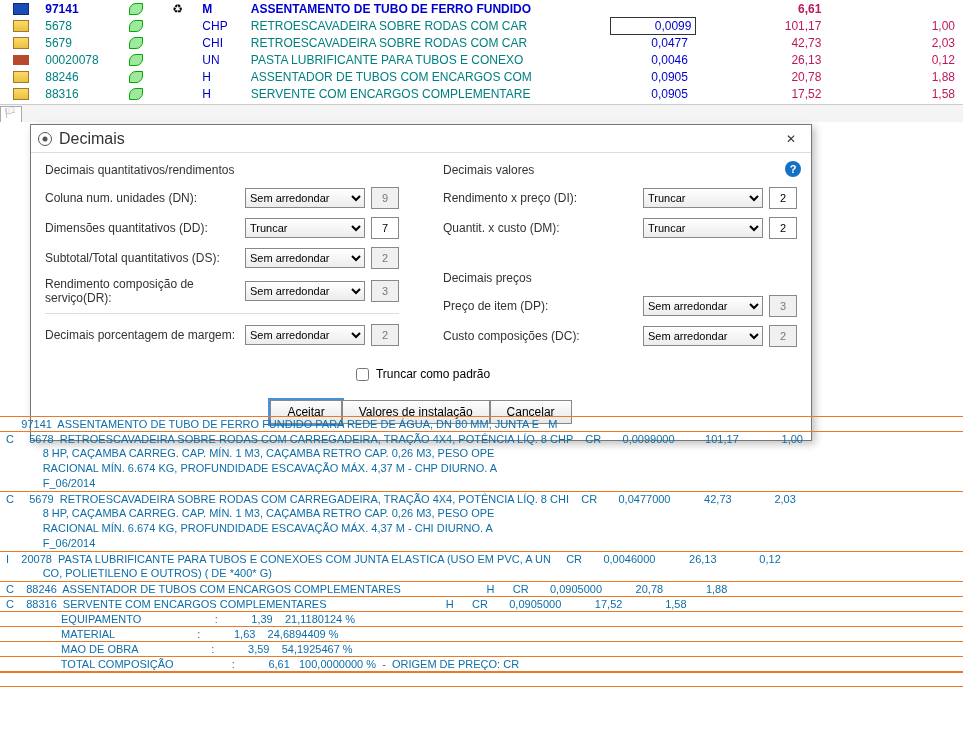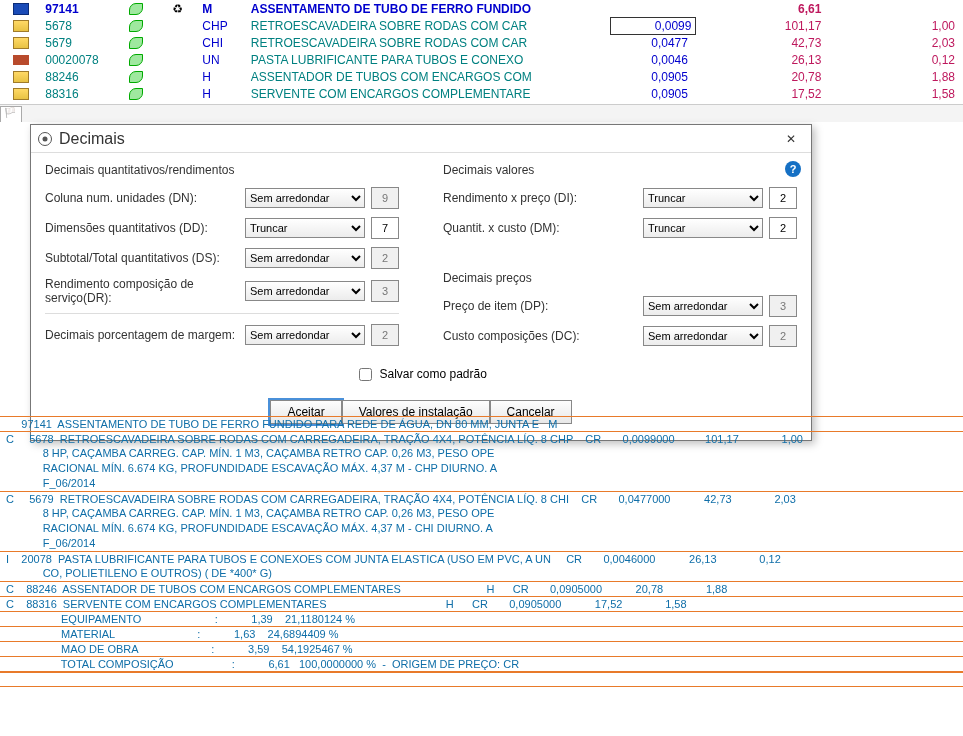--- a/index.html
+++ b/index.html
@@ -207,21 +207,21 @@
               <span class="label">Custo composições (DC):</span>
               <select class="combo"><option>Sem arredondar</option><option>Truncar</option></select>
               <input class="spin" disabled="" value="2" style="">
             </div>
           </div>
       </div>
     </div>
     <div class="save-row">
       <label>
         <input type="checkbox" style="">
-        <span>Salvar como padrão</span>
+        <span>Truncar como padrão</span>
       </label>
     </div>
     <div class="button-row">
       <button class="btn primary">Aceitar</button>
       <button class="btn">Valores de instalação</button>
       <button class="btn">Cancelar</button>
     </div>
   </div>
 </div>
 

